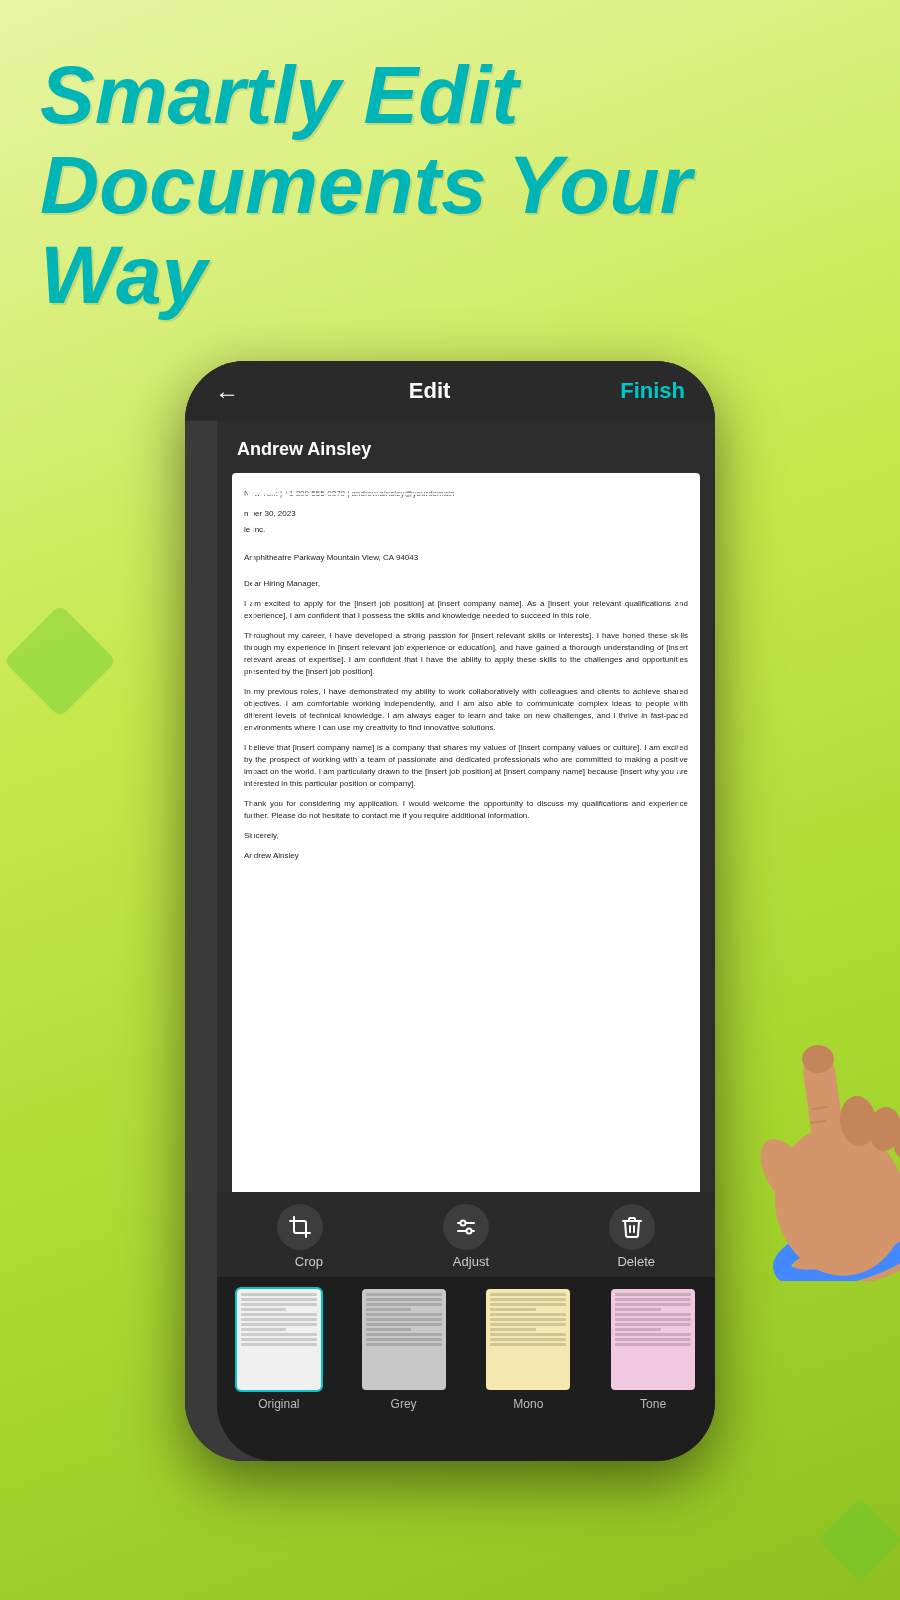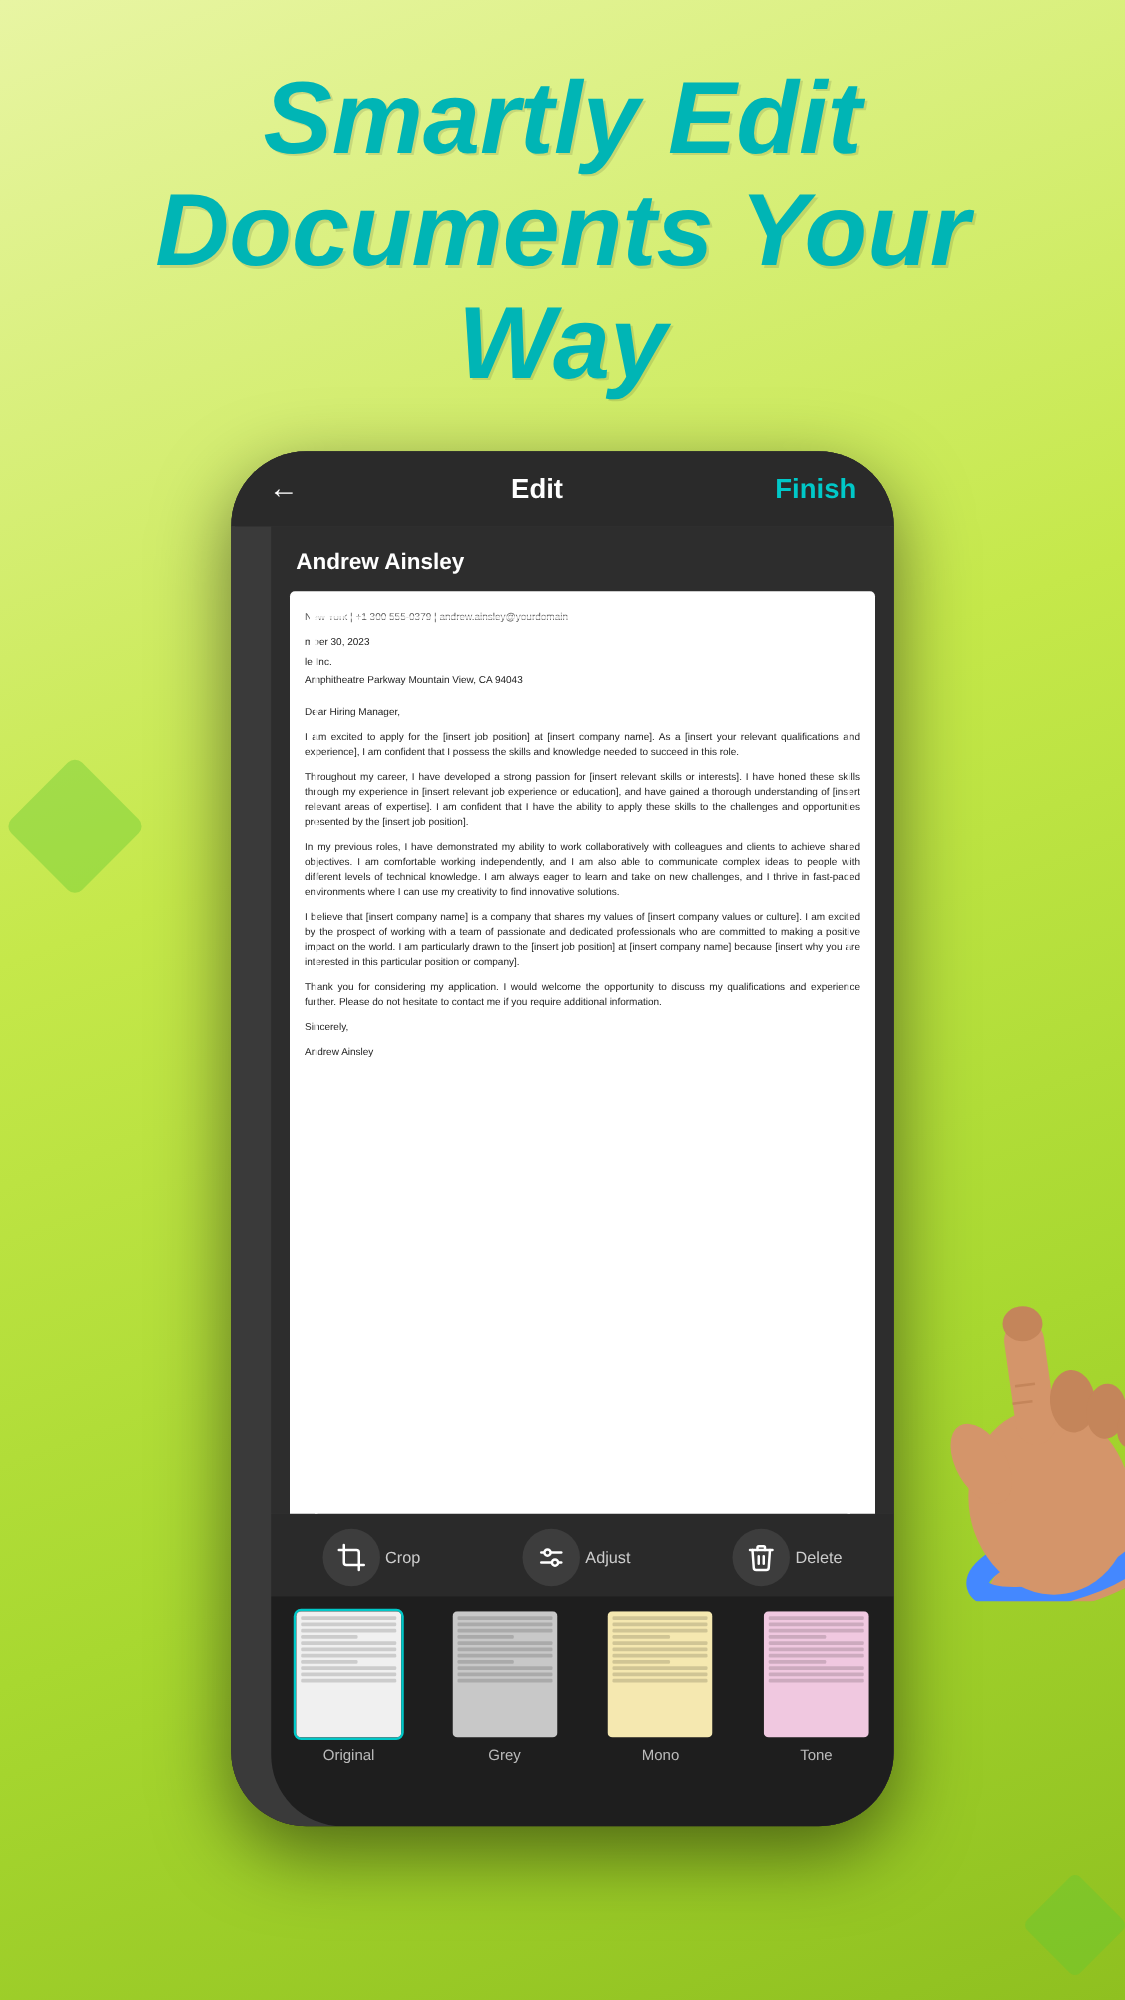--- a/index.html
+++ b/index.html
@@ -7,21 +7,20 @@
     body {
       width: 900px;
       height: 1600px;
       background: linear-gradient(160deg, #e8f5a3 0%, #c5e84a 40%, #a8d830 70%, #8fc020 100%);
       font-family: -apple-system, BlinkMacSystemFont, 'Segoe UI', Arial, sans-serif;
       overflow: hidden;
       position: relative;
     }
 
     .page-title {
-      text-align: center;
       padding: 50px 40px 30px;
       line-height: 1.1;
     }
 
     .page-title h1 {
       font-size: 82px;
       font-weight: 900;
       color: #00b5b5;
       font-style: italic;
       text-shadow: 2px 2px 0px rgba(0,0,0,0.1);
@@ -169,21 +168,21 @@
       color: #555;
       margin-bottom: 8px;
     }
 
     .doc-text .doc-date {
       margin-bottom: 4px;
       font-size: 8px;
     }
 
     .doc-text .doc-company {
-      margin-bottom: 2px;
+      margin-bottom: 16px;
       font-size: 8px;
     }
 
     .doc-text .doc-address {
       margin-bottom: 14px;
       font-size: 8px;
     }
 
     .doc-text p {
       margin-bottom: 8px;
@@ -194,22 +193,22 @@
     .toolbar-area {
       background: #2a2a2a;
       padding: 12px 0 8px;
       display: flex;
       justify-content: space-around;
       align-items: center;
     }
 
     .toolbar-btn {
       display: flex;
-      flex-direction: row;
-      align-items: center;
+      flex-direction: column;
+      align-items: flex-end;
       gap: 4px;
       color: white;
     }
 
     .toolbar-btn .icon-circle {
       width: 46px;
       height: 46px;
       background: #3d3d3d;
       border-radius: 50%;
       display: flex;

